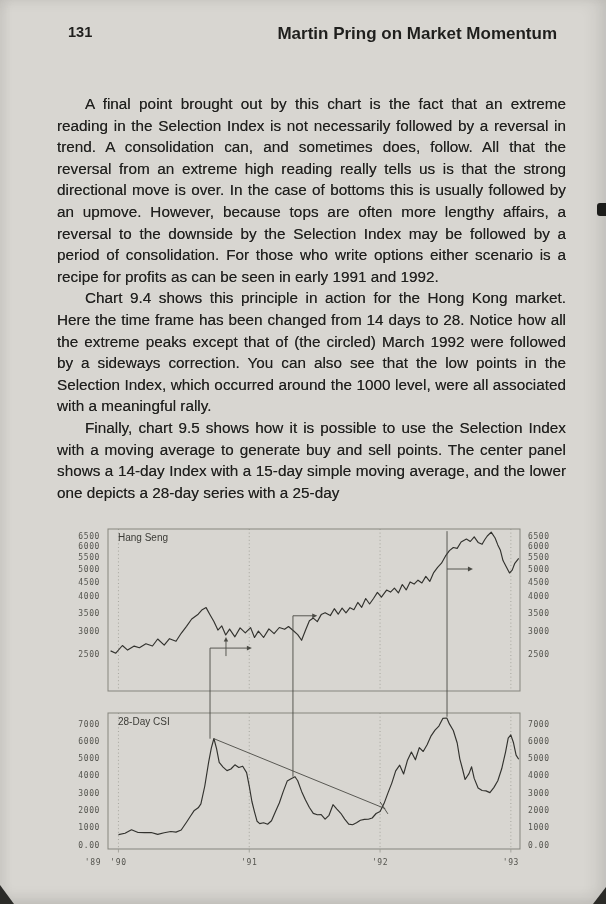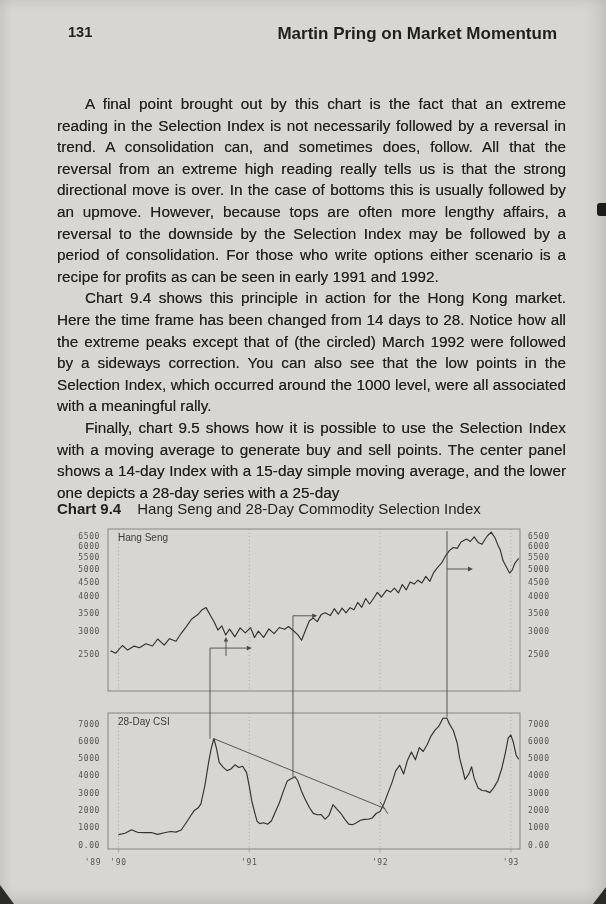--- a/index.html
+++ b/index.html
@@ -54,23 +54,20 @@
 
   <span class="hdr-num">131</span>
   <span class="hdr-title">Martin Pring on Market Momentum</span>
 
   <div class="body-text">
     <p>A final point brought out by this chart is the fact that an extreme reading in the Selection Index is not necessarily followed by a reversal in trend. A consolidation can, and sometimes does, follow. All that the reversal from an extreme high reading really tells us is that the strong directional move is over. In the case of bottoms this is usually followed by an upmove. However, because tops are often more lengthy affairs, a reversal to the downside by the Selection Index may be followed by a period of consolidation. For those who write options either scenario is a recipe for profits as can be seen in early 1991 and 1992.</p>
     <p>Chart 9.4 shows this principle in action for the Hong Kong market. Here the time frame has been changed from 14 days to 28. Notice how all the extreme peaks except that of (the circled) March 1992 were followed by a sideways correction. You can also see that the low points in the Selection Index, which occurred around the 1000 level, were all associated with a meaningful rally.</p>
     <p>Finally, chart 9.5 shows how it is possible to use the Selection Index with a moving average to generate buy and sell points. The center panel shows a 14-day Index with a 15-day simple moving average, and the lower one depicts a 28-day series with a 25-day</p>
   </div>
 
-  <div class="caption">
-    <span class="cap-label">Chart 9.4</span><span>Hang Seng and 28-Day Commodity Selection Index</span>
-  </div>
 
   <div class="figure">
     <svg id="chart-svg" width="522" height="368" viewBox="0 0 522 368">
         <g>
           <line x1="70.463492063483" y1="8" x2="70.463492063483" y2="170" stroke="#9a9a92" stroke-width="0.8" stroke-dasharray="1,2.6"></line>
           <line x1="201.25714285713946" y1="8" x2="201.25714285713946" y2="170" stroke="#9a9a92" stroke-width="0.8" stroke-dasharray="1,2.6"></line>
           <line x1="332.0507936507959" y1="8" x2="332.0507936507959" y2="170" stroke="#9a9a92" stroke-width="0.8" stroke-dasharray="1,2.6"></line>
           <line x1="462.8444444444524" y1="8" x2="462.8444444444524" y2="170" stroke="#9a9a92" stroke-width="0.8" stroke-dasharray="1,2.6"></line>
           <rect x="60" y="8" width="412" height="162" fill="none" stroke="#85857e" stroke-width="1"></rect>
           <text x="52" y="18.307798359970384" text-anchor="end" class="tick">6500</text>

